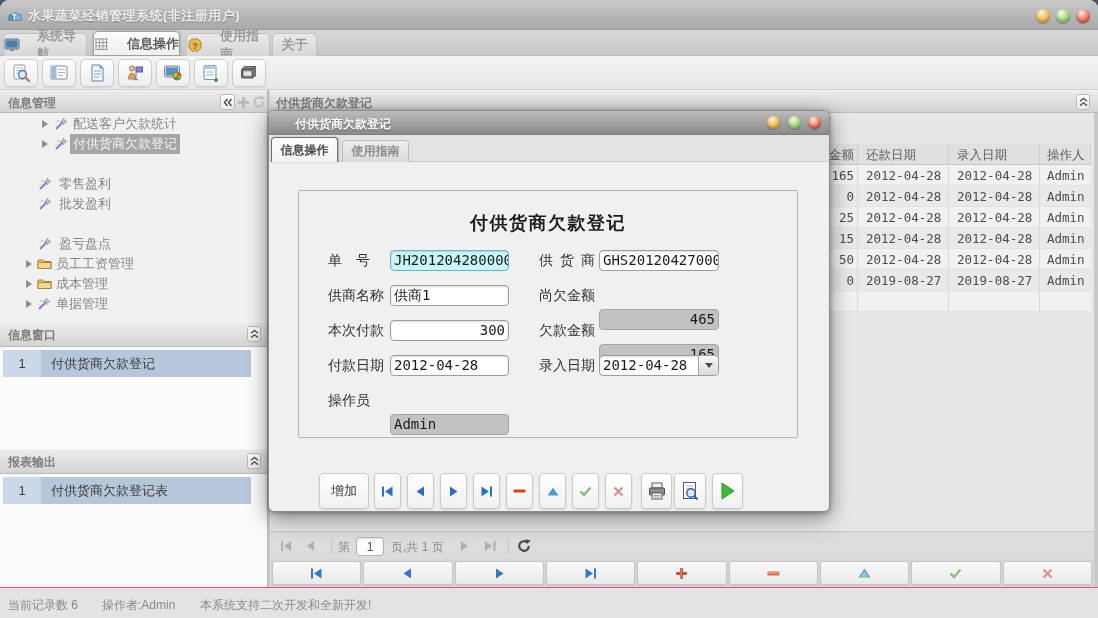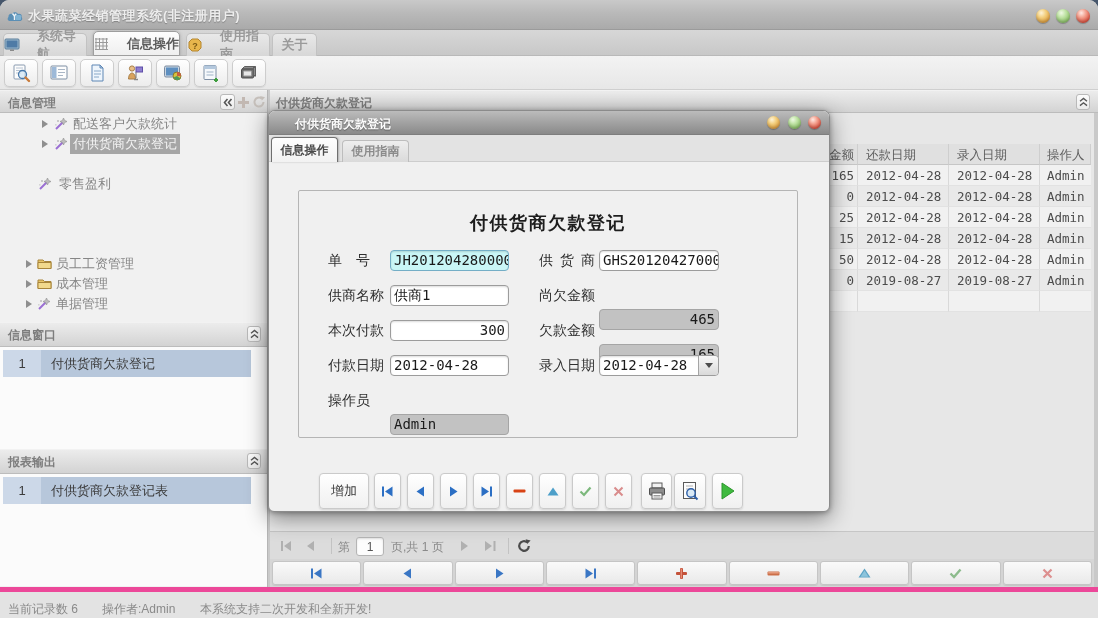--- a/index.html
+++ b/index.html
@@ -107,21 +107,21 @@
 
   
   #navbar{position:absolute;left:270px;top:559px;width:824px;height:28px;background:#d6d6d6;
           display:flex;align-items:center;padding:0 2px;gap:2px;}
   .navcell{flex:1;height:24px;border:1px solid #c5c5c5;border-radius:3px;
            background:linear-gradient(#fafafa,#e9e9e9);display:flex;align-items:center;justify-content:center;
            box-shadow:0 1px 1px rgba(0,0,0,.08);}
 
   
   #statusbar{position:absolute;left:0;top:587px;width:1098px;height:31px;background:#e3e3e3;
-             border-top:5px solid #ec4899;font-size:12px;color:#8a8a8a;}
+             border-top:1px solid #ec4899;font-size:12px;color:#8a8a8a;}
   #statusbar span{position:absolute;top:9px;}
   #st-count{left:8px;}
   #st-oper{left:102px;}
   #st-msg{left:200px;}
 
   
   #dialog{position:absolute;left:268px;top:110px;width:562px;height:402px;
           border:1px solid #8b8b8b;border-radius:7px 7px 6px 6px;background:#f0f0f0;
           box-shadow:0 6px 22px rgba(0,0,0,.45),0 1px 5px rgba(0,0,0,.3);}
   #dlg-titlebar{position:absolute;left:0;top:0;width:560px;height:24px;border-radius:6px 6px 0 0;
@@ -336,20 +336,42 @@
           <span class="ticn" style="left:38px">
             <svg width="14" height="14" viewBox="0 0 14 14">
               <line x1="2" y1="12" x2="9" y2="5" stroke="#9b6fd4" stroke-width="2"></line>
               <path d="M9.5 1 L10.6 3.4 L13 4.5 L10.6 5.6 L9.5 8 L8.4 5.6 L6 4.5 L8.4 3.4 Z" fill="#bdbdbd" stroke="#8f8f8f" stroke-width="0.6"></path>
               <rect x="3" y="3" width="2" height="2" fill="#c9c9c9"></rect>
               <rect x="1" y="7" width="1.6" height="1.6" fill="#d4d4d4"></rect>
             </svg>
           </span>
           <span class="tlabel" style="left:59px">零售盈利</span>
         </div>
+        <div class="trow" style="top: 81px;">
+          <span class="ticn" style="left:38px">
+            <svg width="14" height="14" viewBox="0 0 14 14">
+              <line x1="2" y1="12" x2="9" y2="5" stroke="#9b6fd4" stroke-width="2"></line>
+              <path d="M9.5 1 L10.6 3.4 L13 4.5 L10.6 5.6 L9.5 8 L8.4 5.6 L6 4.5 L8.4 3.4 Z" fill="#bdbdbd" stroke="#8f8f8f" stroke-width="0.6"></path>
+              <rect x="3" y="3" width="2" height="2" fill="#c9c9c9"></rect>
+              <rect x="1" y="7" width="1.6" height="1.6" fill="#d4d4d4"></rect>
+            </svg>
+          </span>
+          <span class="tlabel" style="left:59px">批发盈利</span>
+        </div>
+        <div class="trow" style="top: 121px;">
+          <span class="ticn" style="left:38px">
+            <svg width="14" height="14" viewBox="0 0 14 14">
+              <line x1="2" y1="12" x2="9" y2="5" stroke="#9b6fd4" stroke-width="2"></line>
+              <path d="M9.5 1 L10.6 3.4 L13 4.5 L10.6 5.6 L9.5 8 L8.4 5.6 L6 4.5 L8.4 3.4 Z" fill="#bdbdbd" stroke="#8f8f8f" stroke-width="0.6"></path>
+              <rect x="3" y="3" width="2" height="2" fill="#c9c9c9"></rect>
+              <rect x="1" y="7" width="1.6" height="1.6" fill="#d4d4d4"></rect>
+            </svg>
+          </span>
+          <span class="tlabel" style="left:59px">盈亏盘点</span>
+        </div>
         <div class="trow" style="top: 141px;">
           <span class="arr" style="left:26px"></span>
           <span class="ticn" style="left:37px">
             <svg width="15" height="13" viewBox="0 0 15 13">
               <path d="M1 3 h5 l1.5 1.5 H14 v7 H1 z" fill="#e8c56a" stroke="#a8853a"></path>
               <path d="M1 5.5 h13 v6 H1 z" fill="#f2d98c" stroke="#a8853a"></path>
             </svg>
           </span>
           <span class="tlabel" style="left:56px">员工工资管理</span>
         </div>

